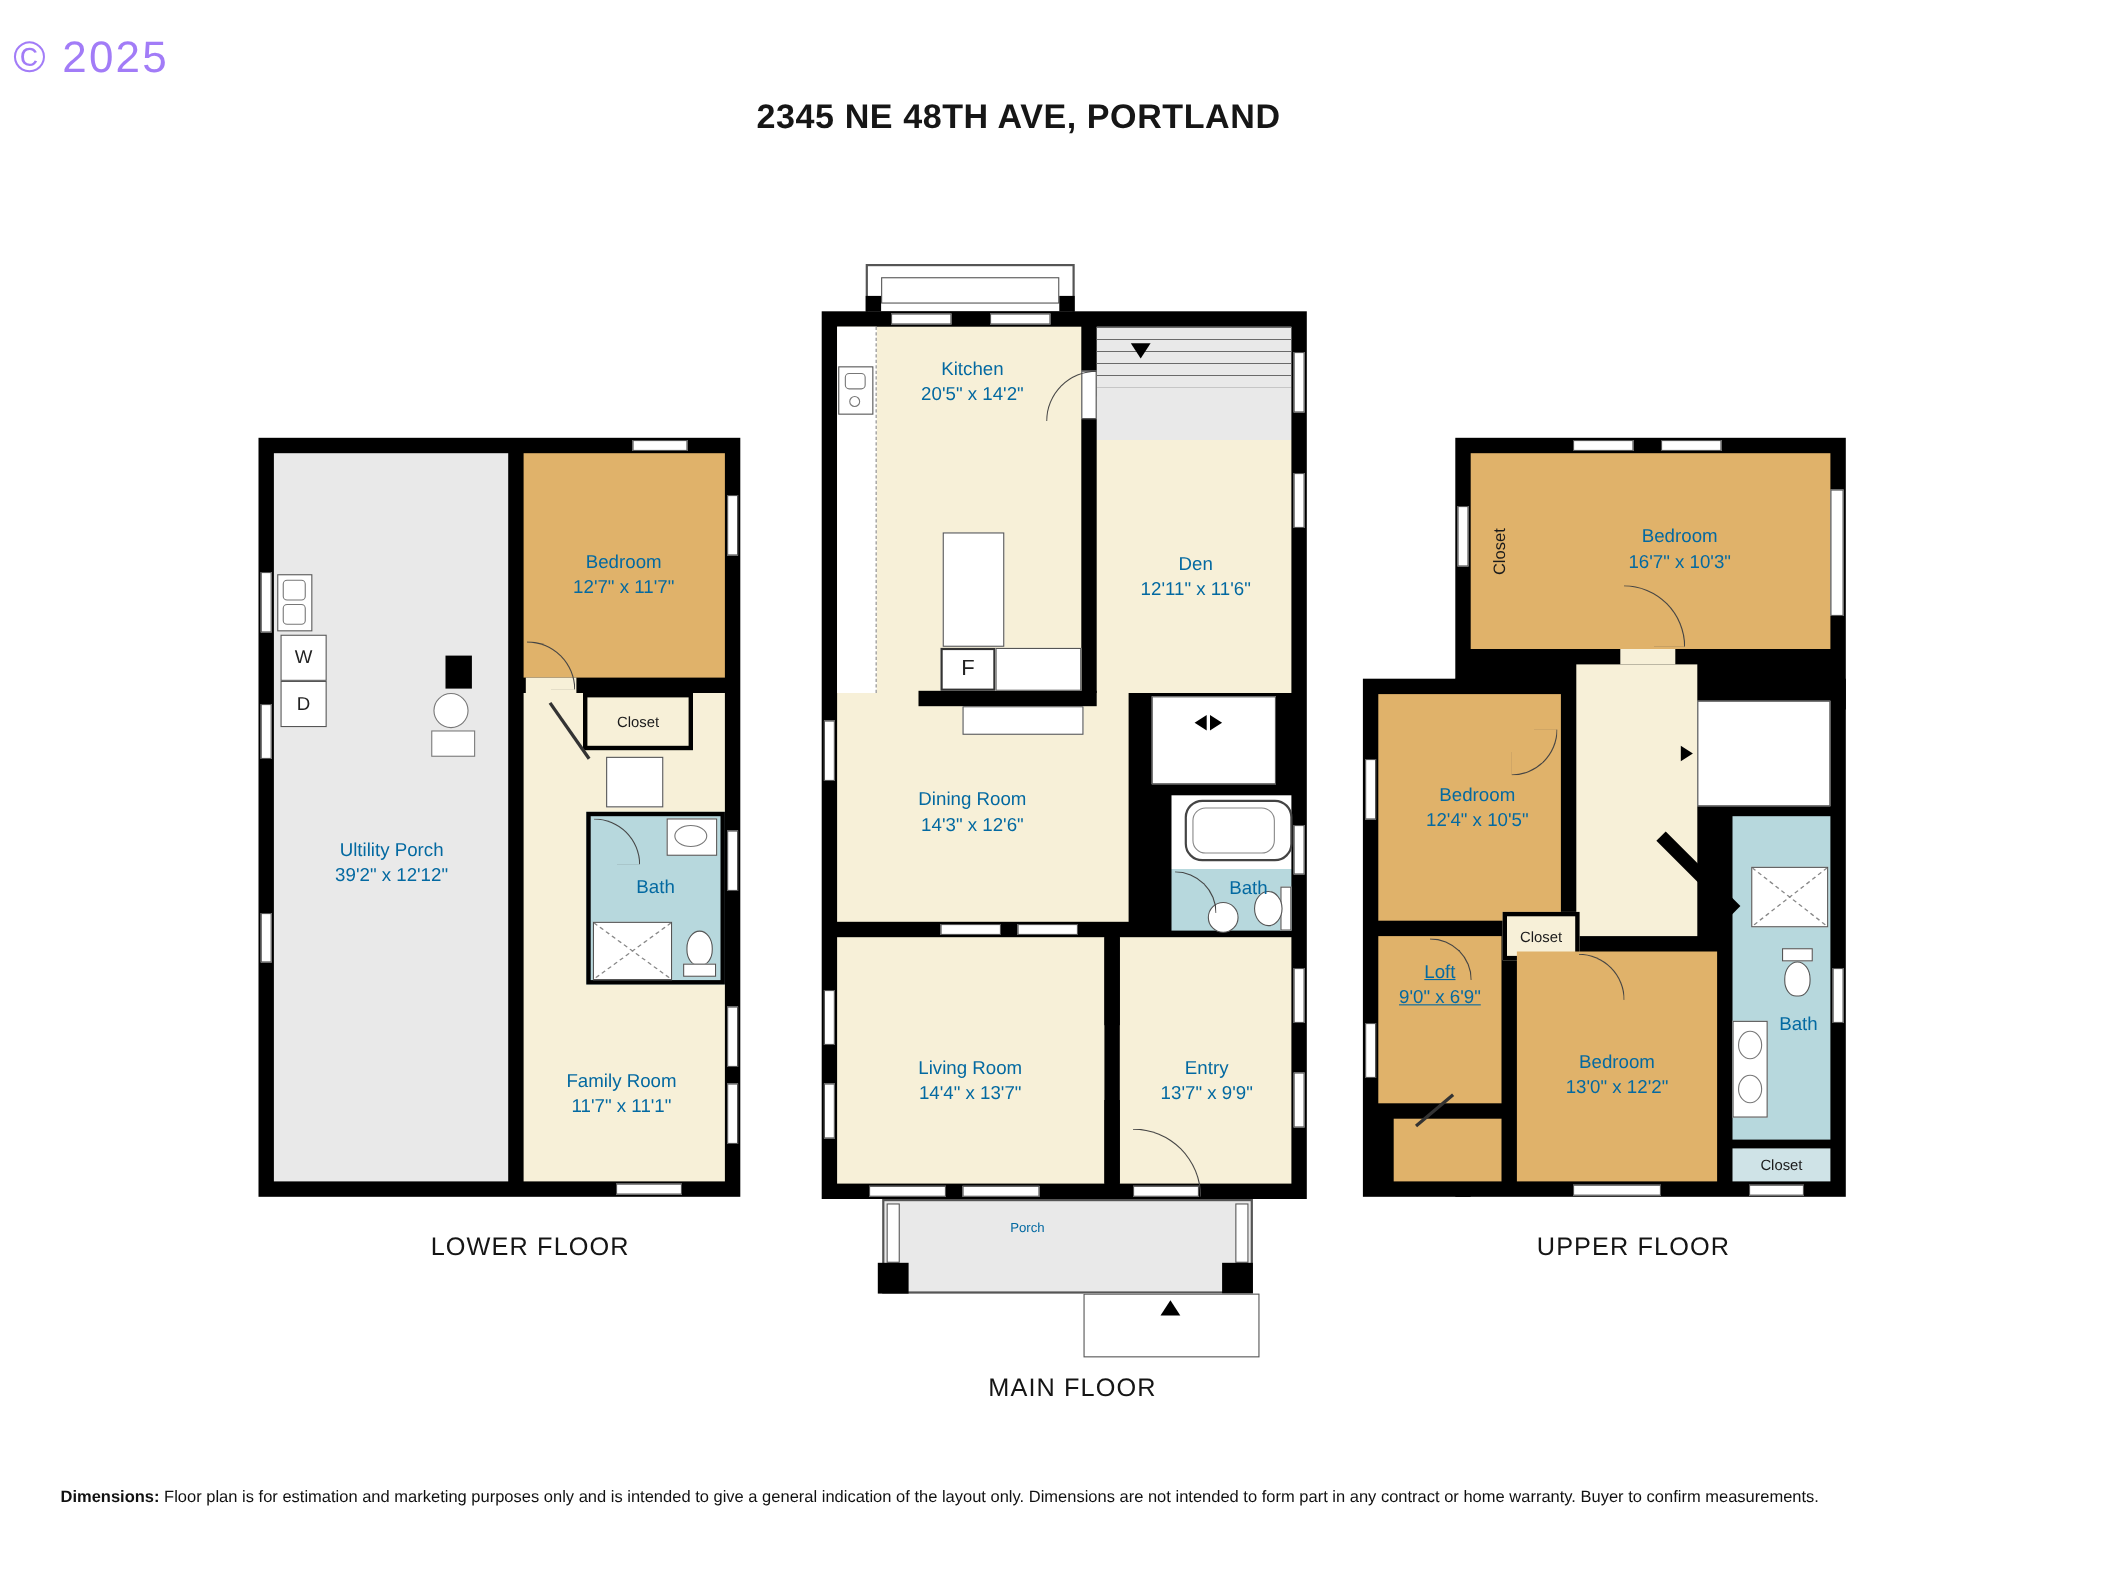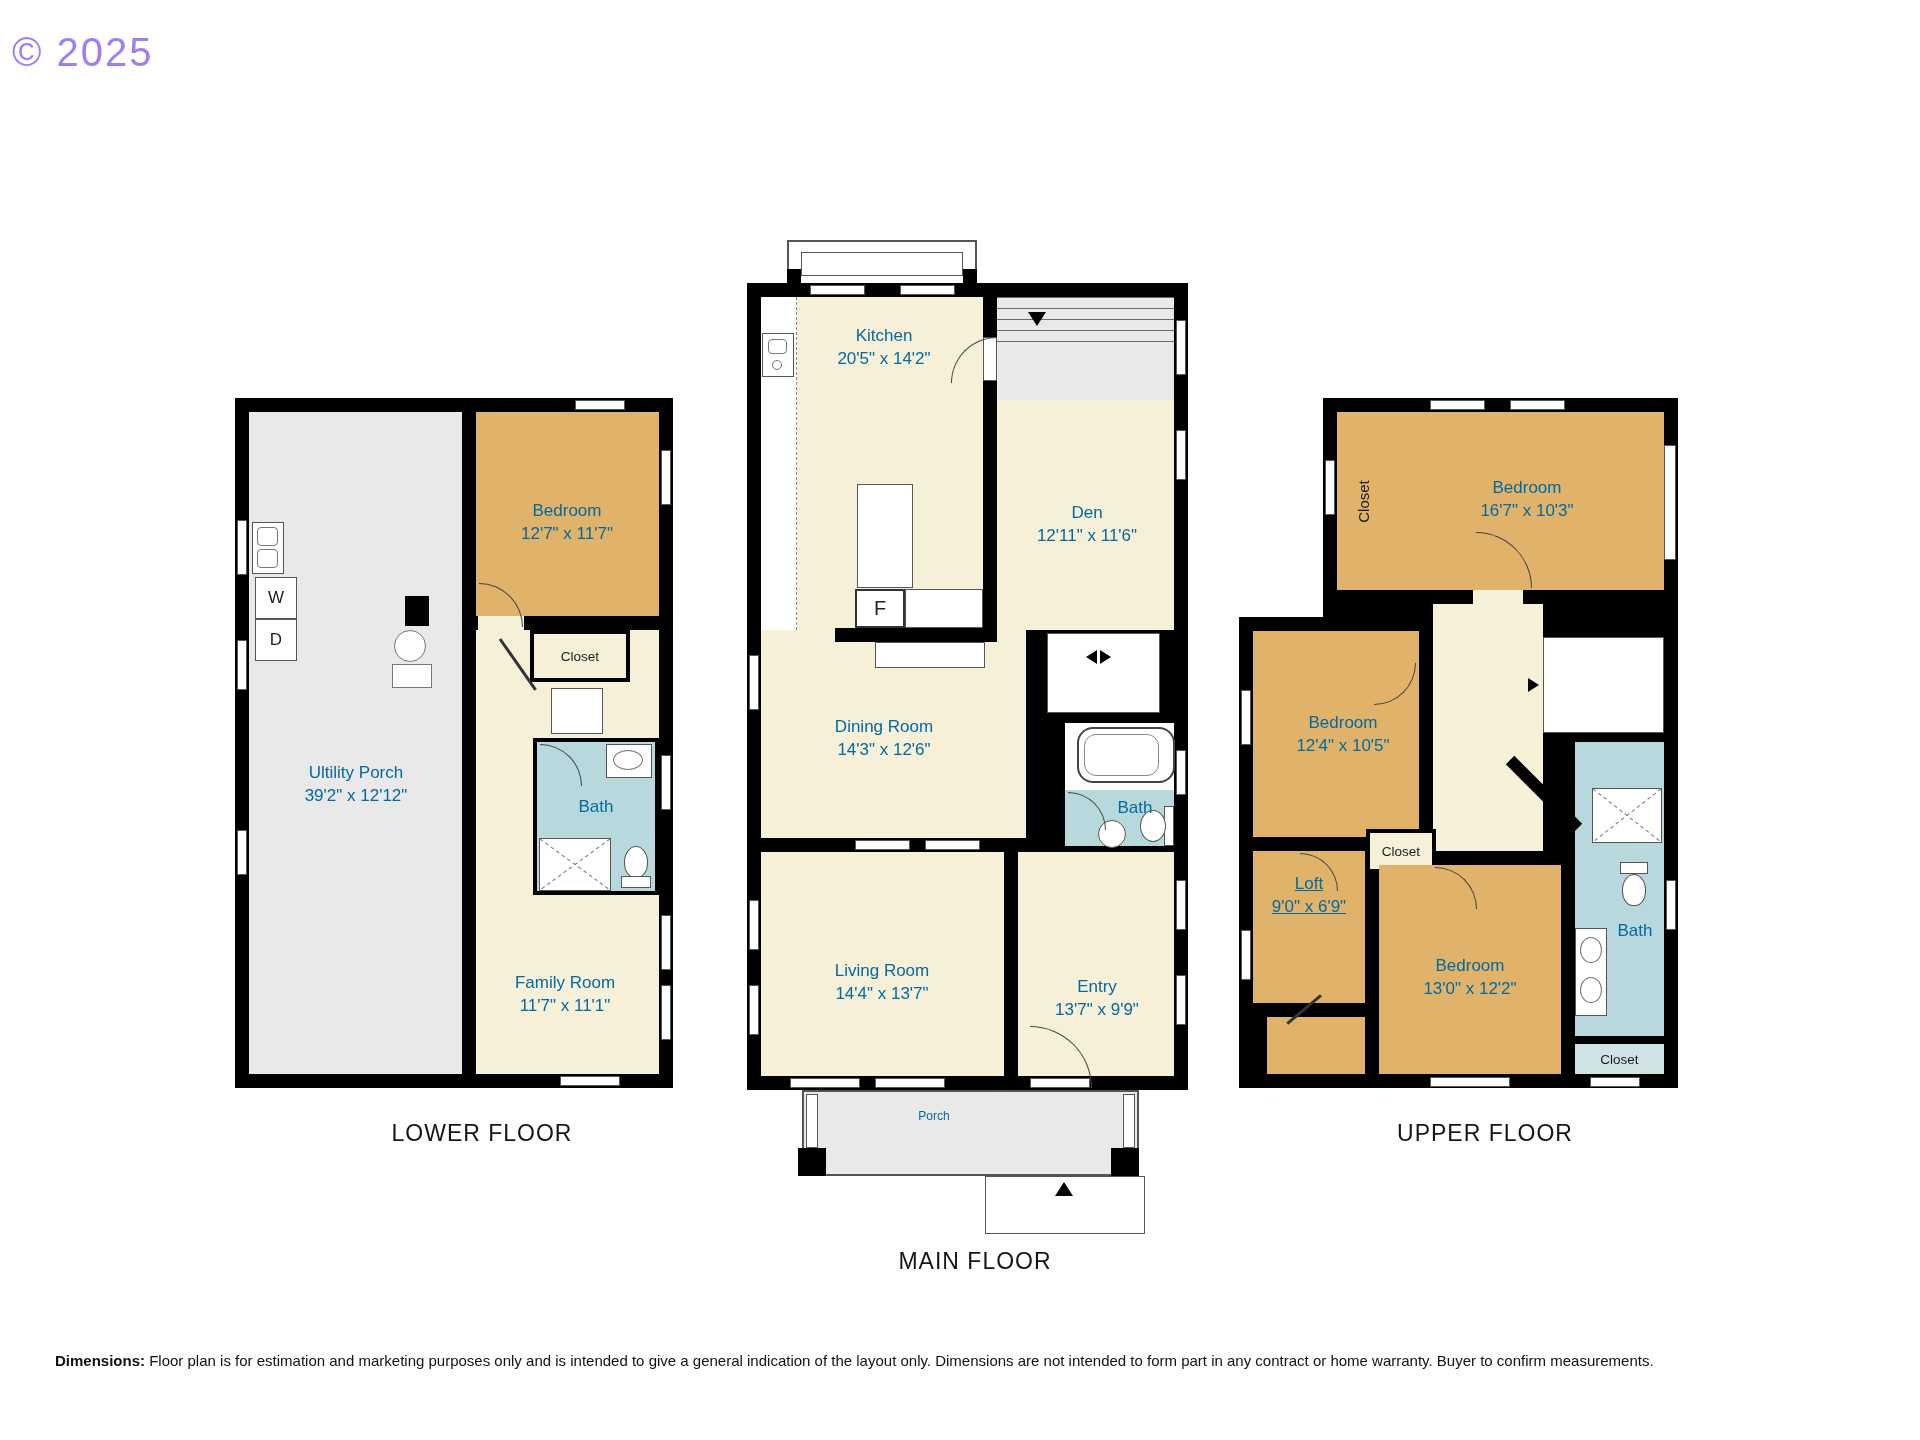--- a/index.html
+++ b/index.html
@@ -40,20 +40,21 @@
   .vtext{transform:rotate(-90deg);font-size:15px;color:#1b1b1b;white-space:nowrap;}
   .diag{position:absolute;background:#000;}
   .dline{position:absolute;background:#333;height:2.5px;}
 </style>
 </head>
 <body>
 
 <div id="canvas">
 
   <div id="copyright">© 2025</div>
+  <div id="title">2345 NE 48TH AVE, PORTLAND</div>
 
   <div class="wall" style="left:235px;top:398px;width:438px;height:690px;"></div>
   <div class="room r-gray" style="left:249px;top:412px;width:213px;height:662px;"></div>
   <div class="room r-tan" style="left:476px;top:412px;width:183px;height:204px;"></div>
   <div class="room r-cream" style="left:476px;top:630px;width:183px;height:444px;"></div>
   <div class="room r-cream" style="left:478px;top:616px;width:46px;height:14px;"></div>
 
   <div class="room r-cream flex-c" style="left:530px;top:630px;width:100px;height:52px;border:4px solid #000;">
     <span class="lbl-sm">Closet</span>
   </div>
@@ -208,21 +209,21 @@
     <span class="nm">Dining Room</span>
     <span class="dm">14'3" x 12'6"</span>
   </div>
   <div class="rlabel" style="left:1095px;top:797px;width:80px;">
     <span class="nm">Bath</span>
   </div>
   <div class="rlabel" style="left:782px;top:960px;width:200px;">
     <span class="nm">Living Room</span>
     <span class="dm">14'4" x 13'7"</span>
   </div>
-  <div class="rlabel" style="left:997px;top:960px;width:200px;margin-top:16px;">
+  <div class="rlabel" style="left:997px;top:960px;width:200px;">
     <span class="nm">Entry</span>
     <span class="dm">13'7" x 9'9"</span>
   </div>
   <div class="floor-title" style="left:775px;top:1248px;">MAIN FLOOR</div>
 
   <div class="wall" style="left:1323px;top:398px;width:355px;height:247px;"></div>
   <div class="wall" style="left:1323px;top:617px;width:355px;height:471px;"></div>
   <div class="wall" style="left:1239px;top:617px;width:98px;height:471px;"></div>
 
   <div class="room r-tan flex-c" style="left:1337px;top:412px;width:53px;height:178px;">

